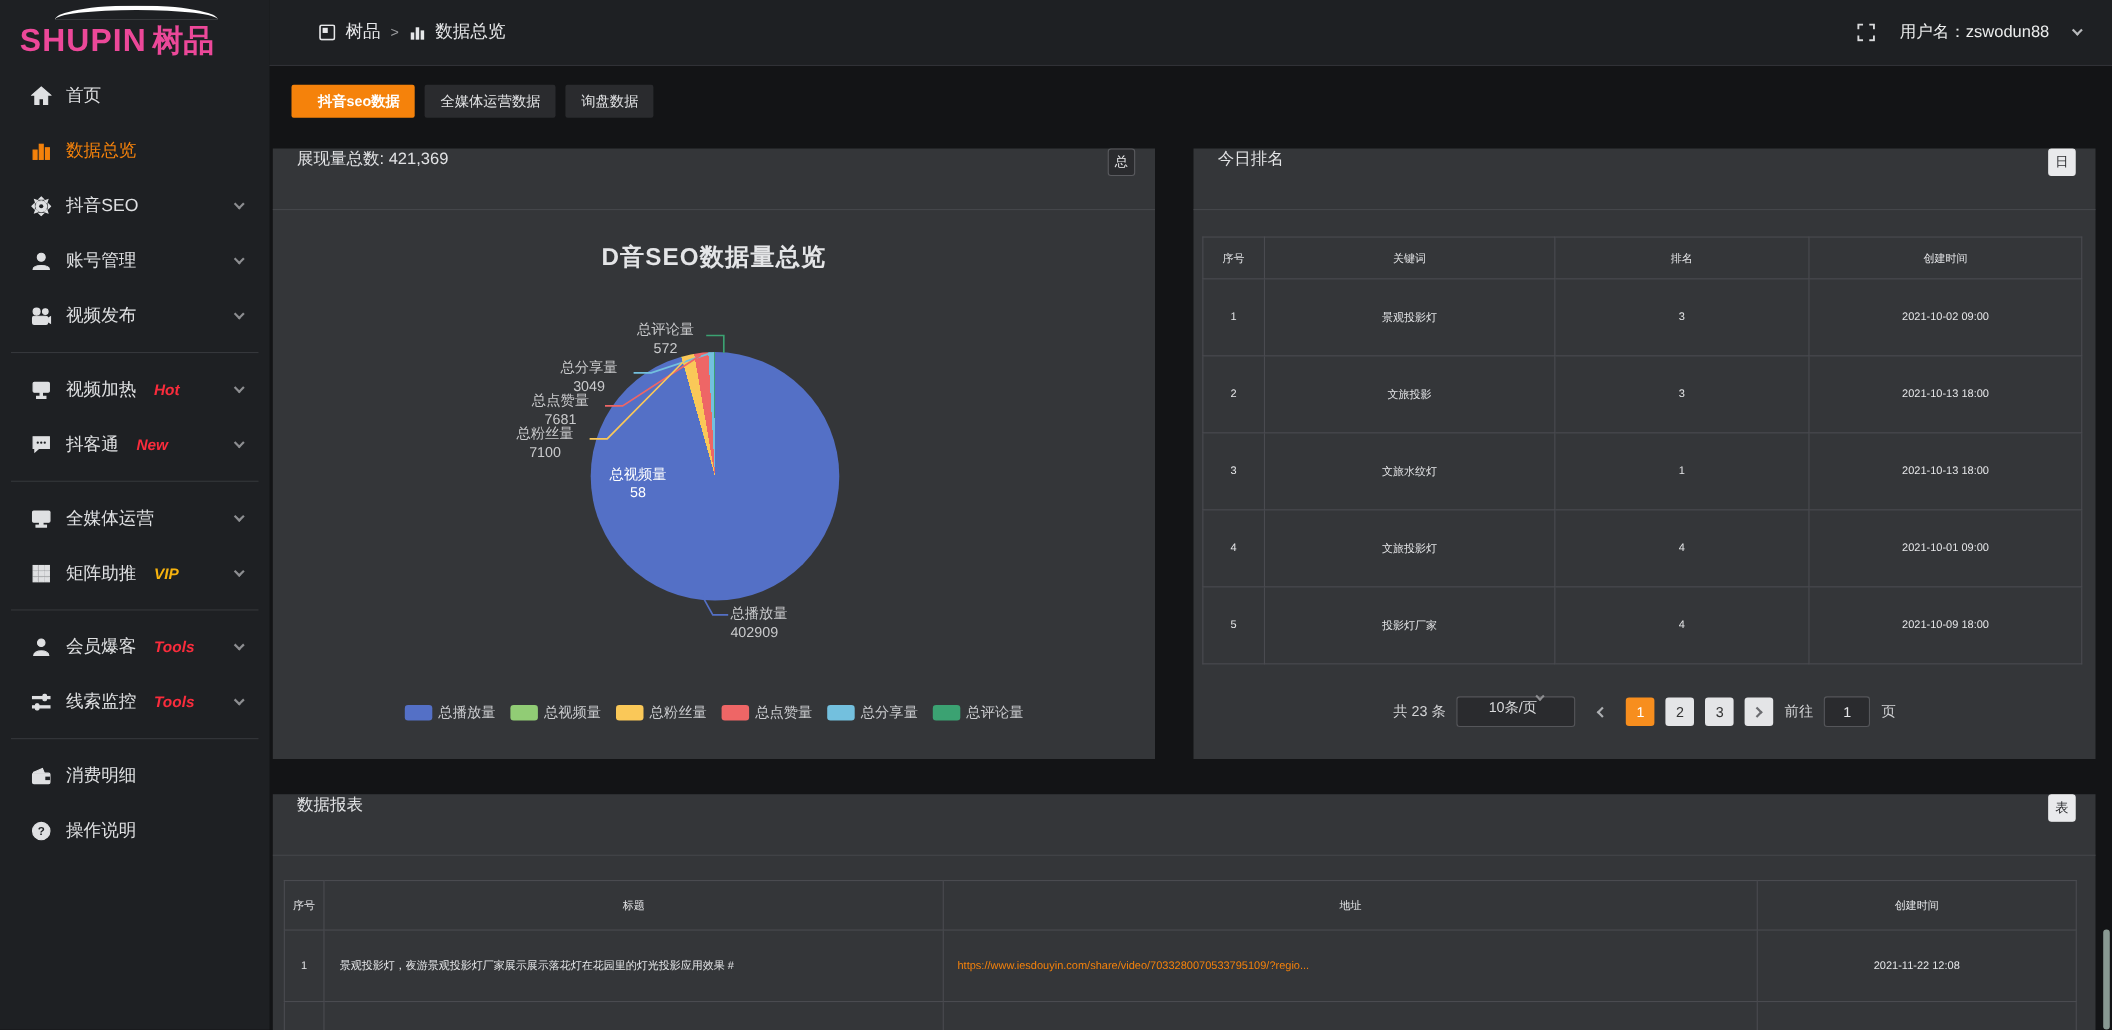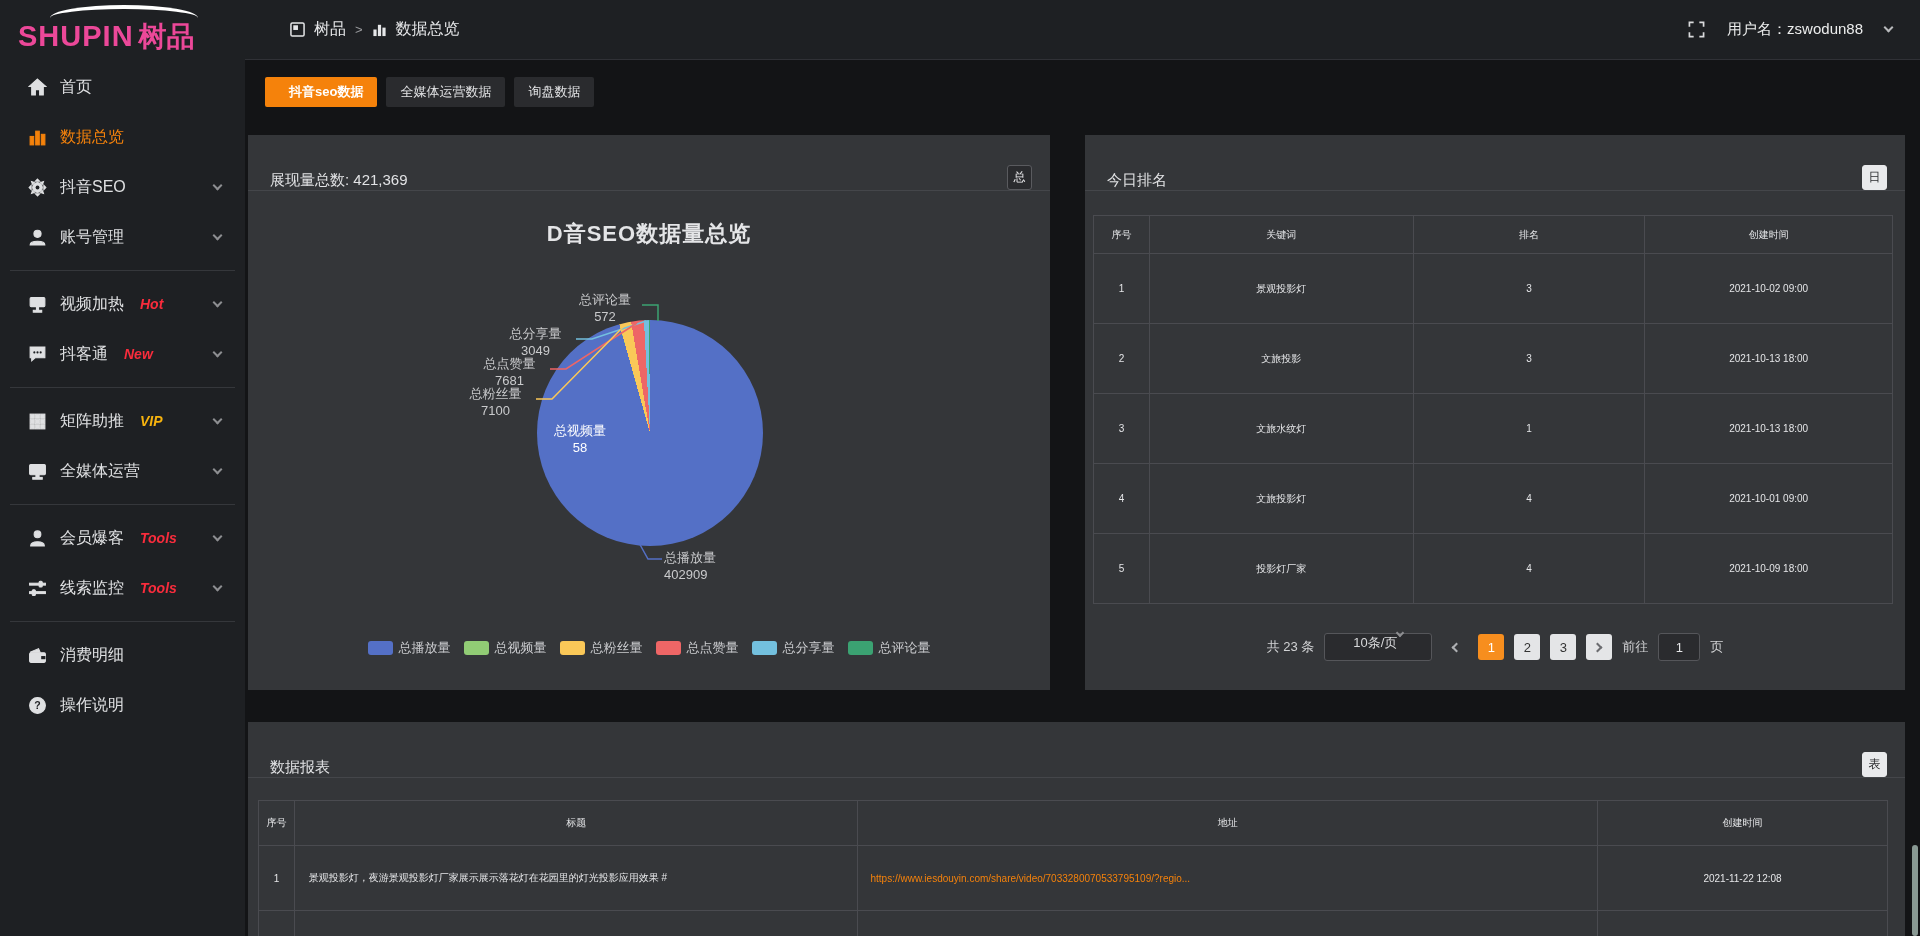--- a/index.html
+++ b/index.html
@@ -30,21 +30,21 @@
   .mi.active { color:#f5820b; }
   .badge { font-size:14px; font-weight:bold; font-style:italic; margin-left:16px; }
   .badge:empty { display:none; }
   .badge-red { color:#f92c3c; }
   .badge-gold { color:#f7b30e; }
   .mi .chev { margin-left:auto; margin-right:24px; border-color:#8d8e91; }
   .mdiv { height:1px; background:#35373b; margin:8px 10px; }
 
   
   .panel { position:absolute; background:#343639; }
-  .p-head { height:56px; border-bottom:1px solid #44464a; display:flex; align-items:flex-end;
+  .p-head { height:56px; border-bottom:1px solid #44464a; display:flex; align-items:flex-start;
     padding:0 18px 0 22px; color:#e2e3e5; font-size:15px; }
   .corner-btn { margin-left:auto; width:25px; height:25px; border-radius:3px; font-size:12px;
     display:flex; align-items:center; justify-content:center; }
   .corner-dark { background:#2a2b2e; border:1px solid #5a5b5f; color:#ececee; }
   .corner-light { background:#e9eaec; border:1px solid #e9eaec; color:#2b2c2f; }
 
   
   #tabs { position:absolute; left:265px; top:77px; display:flex; gap:9px; z-index:1; }
   .tab { height:30px; padding:0 14px; display:flex; align-items:center; font-size:13px;
     background:#2a2b2e; color:#e3e4e6; border-radius:2px; }
@@ -146,20 +146,32 @@
     <div class="mi">
       <span class="ic">
           <svg viewBox="0 0 18 18">
             <circle cx="9" cy="5.5" r="3.4"></circle>
             <path d="M2 16 C2 11.5 16 11.5 16 16 Z"></path>
           </svg>
         </span>
       <span>账号管理</span>
       <span class="chev"></span>
     </div>
+    <div class="mi">
+      <span class="ic">
+          <svg viewBox="0 0 18 18">
+            <circle cx="5" cy="5" r="3"></circle>
+            <circle cx="12.5" cy="5" r="2.4"></circle>
+            <rect x="1.5" y="9" width="13" height="7" rx="1.5"></rect>
+            <path d="M14.5 11 L17 9.5 V15 L14.5 13.5 Z"></path>
+          </svg>
+        </span>
+      <span>视频发布</span>
+      <span class="chev"></span>
+    </div>
     <div class="mdiv"></div>
     <div class="mi">
       <span class="ic">
           <svg viewBox="0 0 18 18">
             <rect x="2" y="2.5" width="14" height="8.5" rx="1"></rect>
             <rect x="8" y="11" width="2" height="3.5"></rect>
             <rect x="5" y="14.5" width="8" height="1.8"></rect>
           </svg>
         </span>
       <span>视频加热</span>
@@ -173,47 +185,47 @@
             <circle cx="6" cy="7" r="1" fill="#1e2023" stroke="none"></circle>
             <circle cx="9" cy="7" r="1" fill="#1e2023" stroke="none"></circle>
             <circle cx="12" cy="7" r="1" fill="#1e2023" stroke="none"></circle>
           </svg>
         </span>
       <span>抖客通</span>
       <span class="badge badge-red">New</span>
       <span class="chev"></span>
     </div>
     <div class="mdiv"></div>
+    <div class="mi">
+      <span class="ic">
+          <svg viewBox="0 0 18 18">
+            <rect x="1.5" y="2.5" width="15" height="9.5" rx="1"></rect>
+            <rect x="7.5" y="12" width="3" height="2.6"></rect>
+            <rect x="4.5" y="14.6" width="9" height="1.7"></rect>
+          </svg>
+        </span>
+      <span>全媒体运营</span>
+      <span class="chev"></span>
+    </div>
     <div class="mi">
       <span class="ic">
           <svg viewBox="0 0 18 18">
             <rect x="2" y="2" width="4" height="4"></rect>
             <rect x="7" y="2" width="4" height="4"></rect>
             <rect x="12" y="2" width="4" height="4"></rect>
             <rect x="2" y="7" width="4" height="4"></rect>
             <rect x="7" y="7" width="4" height="4"></rect>
             <rect x="12" y="7" width="4" height="4"></rect>
             <rect x="2" y="12" width="4" height="4"></rect>
             <rect x="7" y="12" width="4" height="4"></rect>
             <rect x="12" y="12" width="4" height="4"></rect>
           </svg>
         </span>
       <span>矩阵助推</span>
       <span class="badge badge-gold">VIP</span>
-      <span class="chev"></span>
-    </div>
-    <div class="mi">
-      <span class="ic">
-          <svg viewBox="0 0 18 18">
-            <rect x="1.5" y="2.5" width="15" height="9.5" rx="1"></rect>
-            <rect x="7.5" y="12" width="3" height="2.6"></rect>
-            <rect x="4.5" y="14.6" width="9" height="1.7"></rect>
-          </svg>
-        </span>
-      <span>全媒体运营</span>
       <span class="chev"></span>
     </div>
     <div class="mdiv"></div>
     <div class="mi">
       <span class="ic">
           <svg viewBox="0 0 18 18">
             <circle cx="9" cy="5" r="3.2"></circle>
             <path d="M2.5 16 C2.5 10.8 15.5 10.8 15.5 16 Z"></path>
           </svg>
         </span>

